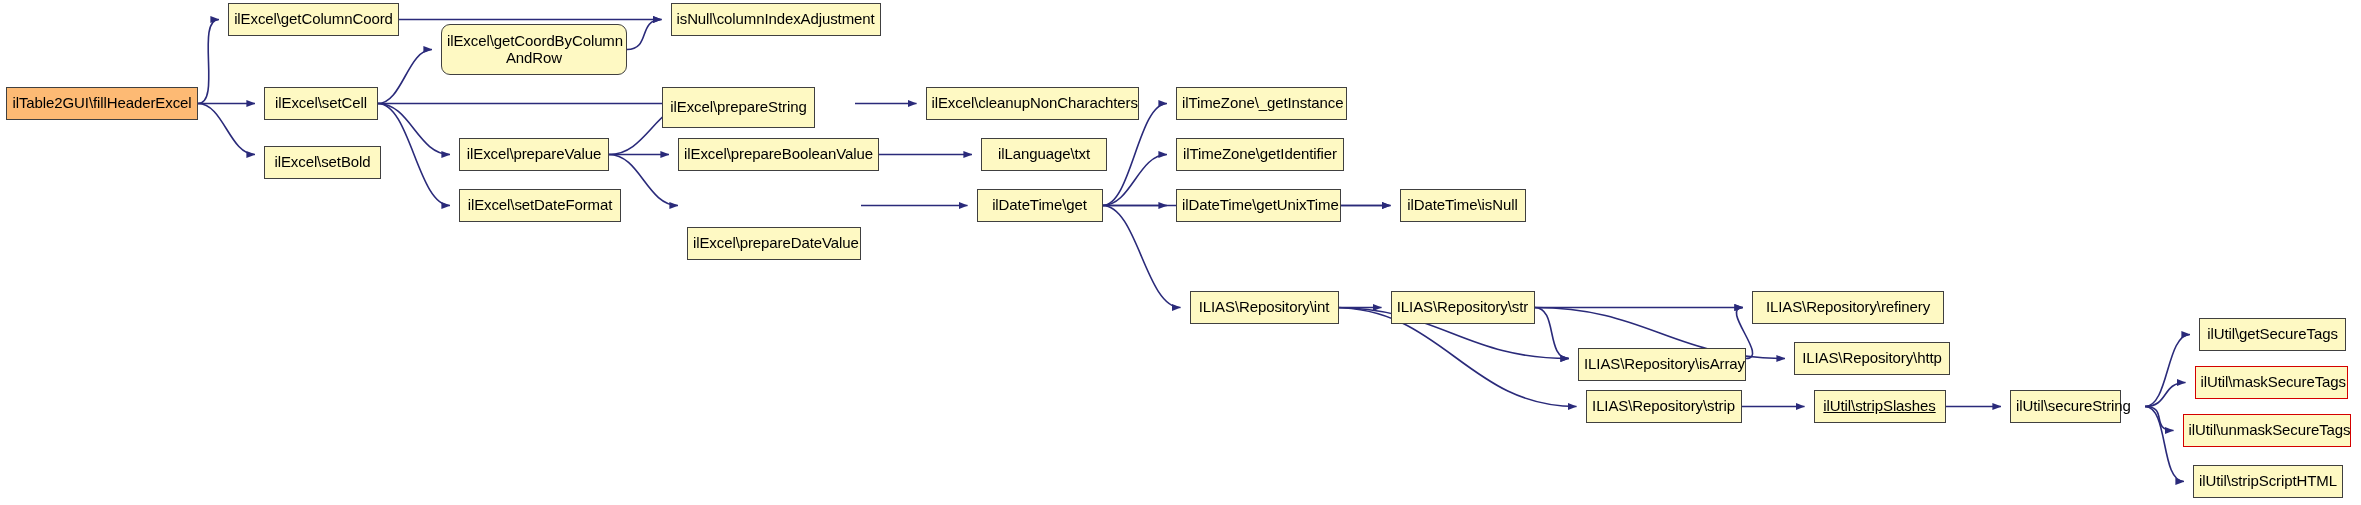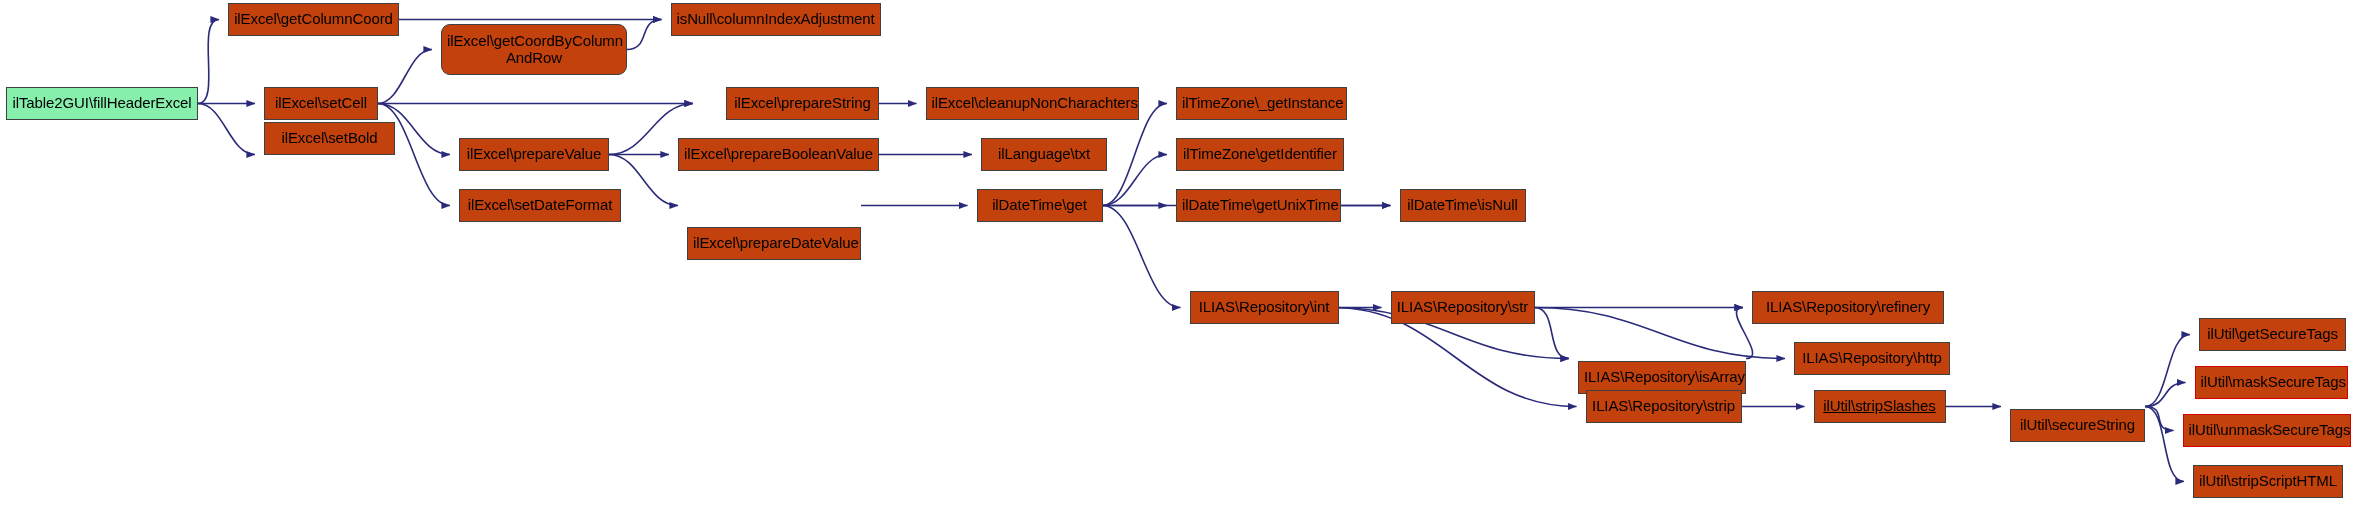--- a/index.html
+++ b/index.html
@@ -24,30 +24,30 @@
     pointer-events: none;
   }
   .node {
     position: absolute;
     box-sizing: border-box;
     display: flex;
     align-items: center;
     justify-content: center;
     text-align: center;
     border: 1px solid #404040;
-    background: #c2410c;
+    background: #fef9c3;
     color: #000000;
     font-size: 15px;
     line-height: 1.12;
     letter-spacing: -0.1px;
     white-space: pre-line;
     padding: 0 5px;
   }
   .node.root {
-    background: #86efac;
+    background: #fdba74;
     border-color: #404040;
   }
   .node.highlight {
     border-color: #d40000;
     border-width: 1px;
   }
   .node.highlight .node-label { color: #000; }
   .node-label {
     display: block;
     width: 100%;
@@ -97,42 +97,42 @@
         <path d="M 2145 406.5 C 2169 406.5, 2166 334.5, 2190 334.5" fill="none" stroke="#2a2a7a" stroke-width="1.6" marker-end="url(#arrowhead)"></path>
         <path d="M 2145 406.5 C 2169 406.5, 2161.5 382.5, 2185.5 382.5" fill="none" stroke="#2a2a7a" stroke-width="1.6" marker-end="url(#arrowhead)"></path>
         <path d="M 2145 406.5 C 2169 406.5, 2149.5 430.5, 2173.5 430.5" fill="none" stroke="#2a2a7a" stroke-width="1.6" marker-end="url(#arrowhead)"></path>
         <path d="M 2145 406.5 C 2169 406.5, 2160 481.5, 2184 481.5" fill="none" stroke="#2a2a7a" stroke-width="1.6" marker-end="url(#arrowhead)"></path>
       </g>
   </svg>
   <div id="nodes-group">
       <div class="node root" style="left: 6px; top: 87px; width: 192px; height: 33px;"><span class="node-label">ilTable2GUI\fillHeaderExcel</span></div>
       <div class="node" style="left: 228px; top: 3px; width: 171px; height: 33px;"><span class="node-label">ilExcel\getColumnCoord</span></div>
       <div class="node" style="left: 264px; top: 87px; width: 114px; height: 33px;"><span class="node-label">ilExcel\setCell</span></div>
-      <div class="node" style="left: 264px; top: 122px; width: 131px; height: 33px;"><span class="node-label">ilExcel\setBold</span></div>
+      <div class="node" style="left: 264px; top: 146px; width: 117px; height: 33px;"><span class="node-label">ilExcel\setBold</span></div>
       <div class="node" style="left: 441px; top: 24px; width: 186px; height: 51px; border-radius: 9px;"><span class="node-label">ilExcel\getCoordByColumn
 AndRow</span></div>
       <div class="node" style="left: 670.5px; top: 3px; width: 210px; height: 33px;"><span class="node-label">isNull\columnIndexAdjustment</span></div>
       <div class="node" style="left: 459px; top: 138px; width: 150px; height: 33px;"><span class="node-label">ilExcel\prepareValue</span></div>
       <div class="node" style="left: 459px; top: 189px; width: 162px; height: 33px;"><span class="node-label">ilExcel\setDateFormat</span></div>
-      <div class="node" style="left: 726px; top: 87px; width: 153px; height: 33px;"><span class="node-label">ilExcel\prepareString</span></div>
+      <div class="node" style="left: 662px; top: 87px; width: 153px; height: 41px;"><span class="node-label">ilExcel\prepareString</span></div>
       <div class="node" style="left: 678px; top: 138px; width: 201px; height: 33px;"><span class="node-label">ilExcel\prepareBooleanValue</span></div>
       <div class="node" style="left: 687px; top: 189px; width: 174px; height: 33px; margin-top: 38px;"><span class="node-label">ilExcel\prepareDateValue</span></div>
       <div class="node" style="left: 925.5px; top: 87px; width: 213px; height: 33px;"><span class="node-label">ilExcel\cleanupNonCharachters</span></div>
       <div class="node" style="left: 981px; top: 138px; width: 126px; height: 33px;"><span class="node-label">ilLanguage\txt</span></div>
       <div class="node" style="left: 976.5px; top: 189px; width: 126px; height: 33px;"><span class="node-label">ilDateTime\get</span></div>
       <div class="node" style="left: 1176px; top: 87px; width: 171px; height: 33px;"><span class="node-label">ilTimeZone\_getInstance</span></div>
       <div class="node" style="left: 1176px; top: 138px; width: 168px; height: 33px;"><span class="node-label">ilTimeZone\getIdentifier</span></div>
       <div class="node" style="left: 1176px; top: 189px; width: 165px; height: 33px;"><span class="node-label">ilDateTime\getUnixTime</span></div>
       <div class="node" style="left: 1399.5px; top: 189px; width: 126px; height: 33px;"><span class="node-label">ilDateTime\isNull</span></div>
       <div class="node" style="left: 1189.5px; top: 291px; width: 149px; height: 33px;"><span class="node-label">ILIAS\Repository\int</span></div>
       <div class="node" style="left: 1390.5px; top: 291px; width: 144px; height: 33px;"><span class="node-label">ILIAS\Repository\str</span></div>
       <div class="node" style="left: 1752px; top: 291px; width: 192px; height: 33px; justify-content: flex-end;"><span class="node-label">ILIAS\Repository\refinery</span></div>
-      <div class="node" style="left: 1578px; top: 361px; width: 168px; height: 33px;"><span class="node-label">ILIAS\Repository\isArray</span></div>
+      <div class="node" style="left: 1578px; top: 348px; width: 168px; height: 33px;"><span class="node-label">ILIAS\Repository\isArray</span></div>
       <div class="node" style="left: 1794px; top: 342px; width: 156px; height: 33px;"><span class="node-label">ILIAS\Repository\http</span></div>
       <div class="node" style="left: 1585.5px; top: 390px; width: 156px; height: 33px;"><span class="node-label">ILIAS\Repository\strip</span></div>
       <div class="node" style="left: 1813.5px; top: 390px; width: 132px; height: 33px; text-decoration: underline;"><span class="node-label">ilUtil\stripSlashes</span></div>
-      <div class="node" style="left: 2010px; top: 409px; width: 135px; height: 33px;"><span class="node-label">ilUtil\secureString</span></div>
+      <div class="node" style="left: 2010px; top: 390px; width: 111px; height: 33px;"><span class="node-label">ilUtil\secureString</span></div>
       <div class="node" style="left: 2199px; top: 318px; width: 147px; height: 33px;"><span class="node-label">ilUtil\getSecureTags</span></div>
       <div class="node highlight" style="left: 2194.5px; top: 366px; width: 153px; height: 33px;"><span class="node-label">ilUtil\maskSecureTags</span></div>
       <div class="node highlight" style="left: 2182.5px; top: 414px; width: 168px; height: 33px;"><span class="node-label">ilUtil\unmaskSecureTags</span></div>
       <div class="node" style="left: 2193px; top: 465px; width: 150px; height: 33px;"><span class="node-label">ilUtil\stripScriptHTML</span></div>
     </div>
 </div>
 
 </body></html>

